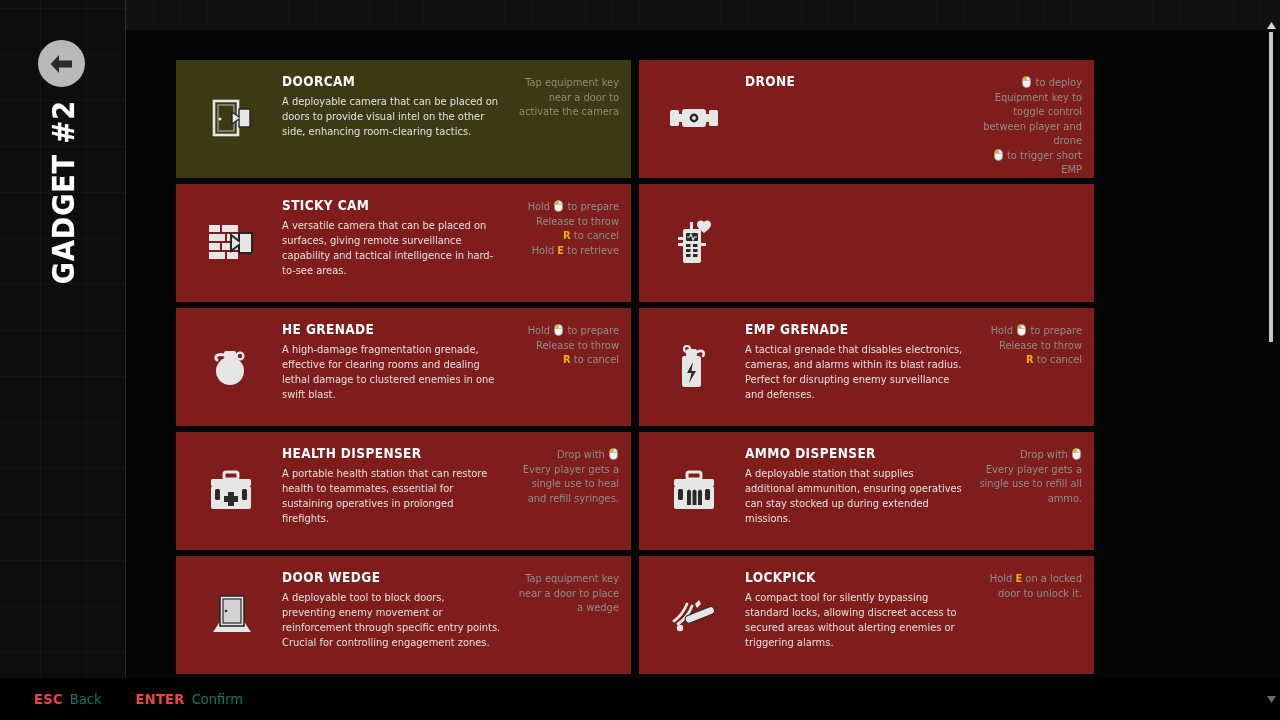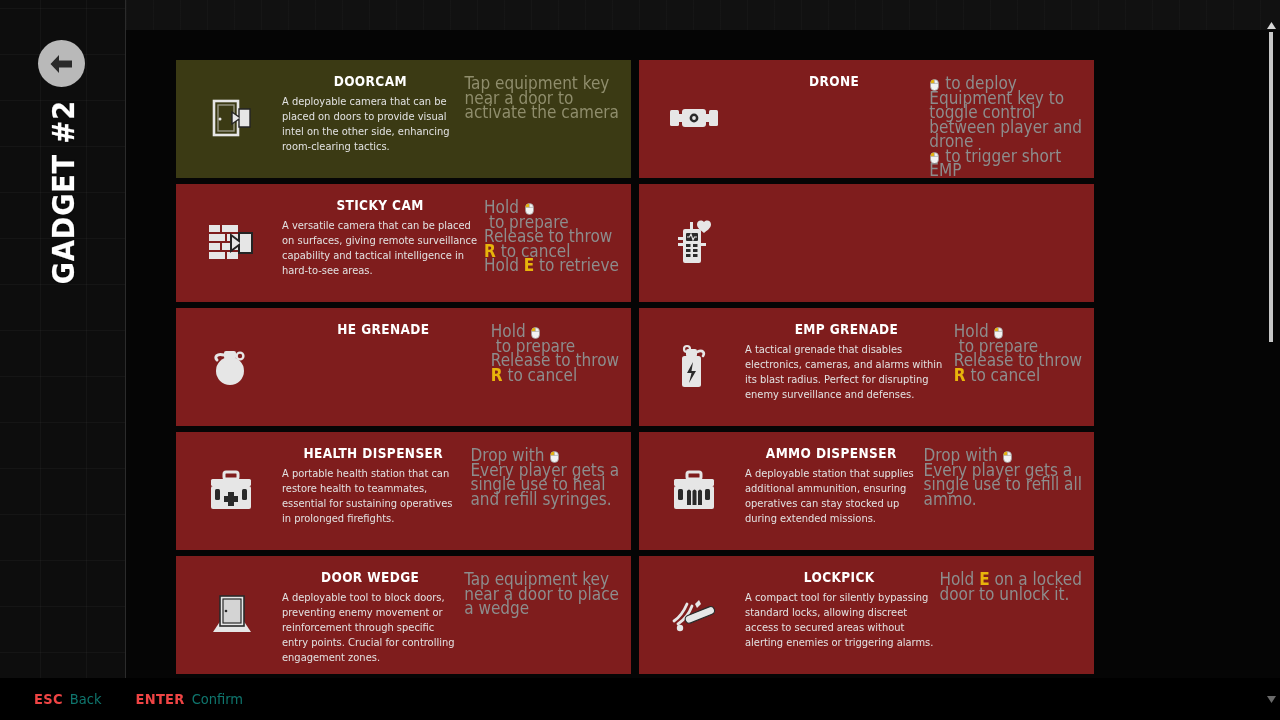--- a/index.html
+++ b/index.html
@@ -152,39 +152,39 @@
 
   .card-title {
     font-family: "DejaVu Sans Condensed", "Liberation Sans Narrow", "Liberation Sans", sans-serif;
     font-stretch: condensed;
     font-weight: bold;
     font-size: 13.5px;
     letter-spacing: 0.4px;
     color: #ffffff;
     margin-bottom: 5px;
     white-space: nowrap;
-    text-align: center;
   }
 
   .card-desc {
     font-family: "DejaVu Sans Condensed", "Liberation Sans Narrow", "Liberation Sans", sans-serif;
     font-stretch: condensed;
     font-size: 11px;
     line-height: 15px;
     color: #e2e2e2;
   }
 
   .card-keys {
     flex: 0 0 112px;
     padding-top: 6px;
     font-family: "DejaVu Sans Condensed", "Liberation Sans Narrow", "Liberation Sans", sans-serif;
     font-stretch: condensed;
-    font-size: 17px;
+    font-size: 11px;
     line-height: 14.5px;
     color: #8d8d8d;
+    text-align: right;
   }
   .card.selected .card-keys { color: #8f8d6c; }
 
   .keycap {
     color: #e8b40b;
     font-weight: bold;
   }
 
   .mouse-ico {
     display: inline-block;
@@ -403,20 +403,21 @@
             <div class="card-icon">
               <svg width="42" height="44" viewBox="0 0 42 44">
       <circle cx="20" cy="26" r="14" fill="#e6e6e6"></circle>
       <rect x="14" y="6" width="12" height="8" rx="2" fill="#e6e6e6"></rect>
       <path d="M14 10 C7 8 4 12 7 15" stroke="#e6e6e6" stroke-width="3" fill="none" stroke-linecap="round"></path>
       <circle cx="30" cy="11" r="3.4" fill="none" stroke="#e6e6e6" stroke-width="2.4"></circle>
     </svg>
             </div>
      <div class="card-body">
        <div class="card-title">HE GRENADE</div>
+       <div class="card-desc">A high-damage fragmentation grenade, effective for clearing rooms and dealing lethal damage to clustered enemies in one swift blast.</div>
      </div>
      <div class="card-keys">
               <div><span>Hold&nbsp;</span><span class="mouse-ico">
     <svg width="9" height="12" viewBox="0 0 9 12">
       <rect x="0.5" y="0.5" width="8" height="11" rx="4" fill="#f2f2f2" stroke="#9a9a9a" stroke-width="0.7"></rect>
       <path d="M4.2 0.7 L2 0.9 A3.6 3.6 0 0 0 0.7 4.3 L4.2 4.3 Z" fill="#e8b40b"></path>
       <line x1="4.4" y1="0.7" x2="4.4" y2="4.4" stroke="#9a9a9a" stroke-width="0.6"></line>
       <line x1="0.7" y1="4.4" x2="8.3" y2="4.4" stroke="#9a9a9a" stroke-width="0.6"></line>
     </svg></span><span>&nbsp;to&nbsp;prepare</span></div>
               <div><span>Release&nbsp;to&nbsp;throw</span></div>

